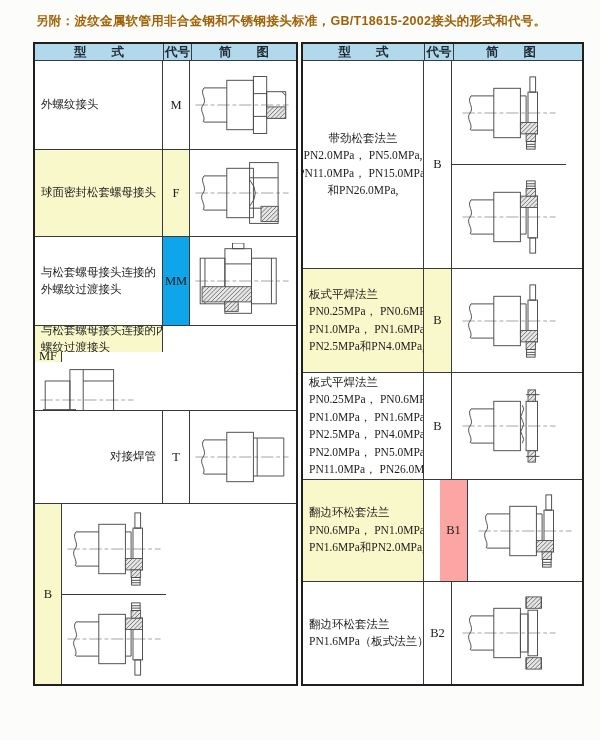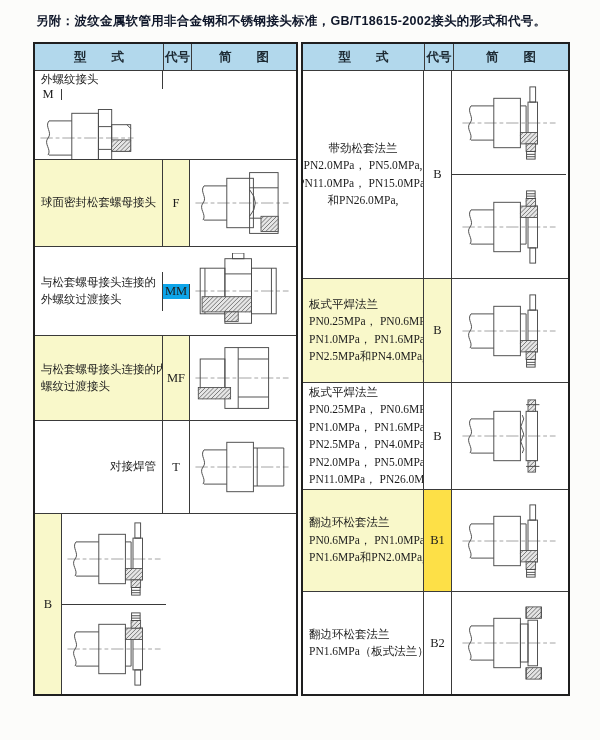--- a/index.html
+++ b/index.html
@@ -3,32 +3,32 @@
 <meta charset="utf-8">
 <style>
   html,body{margin:0;padding:0;}
   body{
     width:600px;height:740px;background:#fcfcfa;
     font-family:"Liberation Sans","DejaVu Sans",sans-serif;
     position:relative;overflow:hidden;
   }
   .title{
     position:absolute;left:36px;top:13px;
-    font-size:12.5px;font-weight:bold;color:#0f172a;letter-spacing:.3px;
+    font-size:12.5px;font-weight:bold;color:#a16207;letter-spacing:.3px;
     white-space:nowrap;
   }
   .table-wrap{
     position:absolute;left:33px;top:42px;display:flex;align-items:flex-start;
   }
   .half{
     border:2px solid #1f1f1f;background:#fff;box-sizing:content-box;
   }
   .half + .half{margin-left:3px;}
   .t-head{
-    display:flex;height:26px;
+    display:flex;height:16px;
   }
   .t-row{display:flex;border-top:1px solid #3a3a3a;}
   .cell{box-sizing:border-box;display:flex;flex-direction:column;justify-content:center;overflow:hidden;}
   .c-type{padding:2px 6px;}
   .c-code{
     align-items:center;justify-content:center;
     font-family:"Liberation Serif","DejaVu Serif",serif;
     font-size:12.5px;color:#1c1c1c;
   }
   .c-diag{padding:0;justify-content:stretch;}
@@ -51,21 +51,21 @@
 
 <div class="title">另附：波纹金属软管用非合金钢和不锈钢接头标准，GB/T18615-2002接头的形式和代号。</div>
 
 <div class="table-wrap">
   <div class="half" id="left-table">
     <div class="t-head" style="background: rgb(178, 216, 236);">
       <div class="hcell vline" style="width:128px">型　　式</div>
       <div class="hcell vline" style="width:27px">代号</div>
       <div class="hcell" style="width:104px">简　　图</div>
     </div>
-  <div class="t-row" style="height: 88px; flex-direction: column;">
+  <div class="t-row" style="height: 88px;">
         <div class="cell c-type vline" style="width: 128px; background: rgb(255, 255, 255);">
           <div class="line">外螺纹接头</div>
         </div>
         <div class="cell c-code vline" style="width: 27px; background: rgb(255, 255, 255);">M</div>
         <div class="cell c-diag" style="width: 104px;">
           <div class="diag-stack">
             <div class="diag-sub">
               <svg viewBox="0 0 104 80" width="100" height="76">
                 <line x1="3" y1="40" x2="101" y2="40" stroke="#777" stroke-width="0.7" stroke-dasharray="13 3 4 3"></line>
                 <path d="M12,22 C7,28 16,34 11,40 C6,46 15,52 11,58" stroke="#4a4a4a" stroke-width="1" fill="none"></path>
@@ -118,21 +118,21 @@
                   <line x1="72.5" y1="70" x2="88.5" y2="54"></line>
                   <line x1="77" y1="70" x2="90" y2="57"></line>
                   <line x1="81.5" y1="70" x2="90" y2="61.5"></line>
                   <line x1="86" y1="70" x2="90" y2="66"></line>
                 </g>
               </svg>
             </div>
           </div>
         </div>
       </div>
-      <div class="t-row" style="height: 88px; align-items: center;">
+      <div class="t-row" style="height: 88px;">
         <div class="cell c-type vline" style="width: 128px; background: rgb(255, 255, 255);">
           <div class="line">与松套螺母接头连接的</div>
           <div class="line">外螺纹过渡接头</div>
         </div>
         <div class="cell c-code vline" style="width: 27px; background: #0ea5e9;">MM</div>
         <div class="cell c-diag" style="width: 104px;">
           <div class="diag-stack">
             <div class="diag-sub">
               <svg viewBox="0 0 104 80" width="100" height="76">
                 <line x1="3" y1="40" x2="101" y2="40" stroke="#777" stroke-width="0.7" stroke-dasharray="13 3 4 3"></line>
@@ -168,21 +168,21 @@
                   <line x1="34" y1="69.5" x2="41.5" y2="62"></line>
                   <line x1="36" y1="72" x2="46" y2="62"></line>
                   <line x1="40.5" y1="72" x2="48" y2="64.5"></line>
                   <line x1="45" y1="72" x2="48" y2="69"></line>
                 </g>
               </svg>
             </div>
           </div>
         </div>
       </div>
-      <div class="t-row" style="height: 84px;">
+      <div class="t-row" style="height: 84px; flex-direction: column;">
         <div class="cell c-type vline" style="width: 128px; background: rgb(249, 248, 202);">
           <div class="line">与松套螺母接头连接的内</div>
           <div class="line">螺纹过渡接头</div>
         </div>
         <div class="cell c-code vline" style="width: 27px; background: rgb(249, 248, 202);">MF</div>
         <div class="cell c-diag" style="width: 104px;">
           <div class="diag-stack">
             <div class="diag-sub">
               <svg viewBox="0 0 104 80" width="100" height="76">
                 <line x1="3" y1="40" x2="101" y2="40" stroke="#777" stroke-width="0.7" stroke-dasharray="13 3 4 3"></line>
@@ -478,21 +478,21 @@
             </div>
           </div>
         </div>
       </div>
       <div class="t-row" style="height: 101px;">
         <div class="cell c-type vline" style="width: 121px; background: rgb(249, 248, 202);">
           <div class="line">翻边环松套法兰</div>
           <div class="line">PN0.6MPa， PN1.0MPa,</div>
           <div class="line">PN1.6MPa和PN2.0MPa,</div>
         </div>
-        <div class="cell c-code vline" style="width: 28px; background: #fde047;">B1</div>
+        <div class="cell c-code vline" style="width: 28px; background: #fca5a5; margin-left: 16px;">B1</div>
         <div class="cell c-diag" style="width: 114px;">
           <div class="diag-stack">
             <div class="diag-sub">
               <svg viewBox="0 0 104 80" width="100" height="76">
                 <line x1="3" y1="40" x2="101" y2="40" stroke="#777" stroke-width="0.7" stroke-dasharray="13 3 4 3"></line>
                 <path d="M12,22 C7,28 16,34 11,40 C6,46 15,52 11,58" stroke="#4a4a4a" stroke-width="1" fill="none"></path>
                 <line x1="12" y1="22" x2="36" y2="22" stroke="#4a4a4a" stroke-width="1" fill="none"></line>
                 <line x1="12" y1="58" x2="36" y2="58" stroke="#4a4a4a" stroke-width="1" fill="none"></line>
                 <rect x="36" y="14" width="28" height="52" stroke="#4a4a4a" stroke-width="1" fill="none"></rect>
                 <line x1="64" y1="22" x2="70" y2="22" stroke="#4a4a4a" stroke-width="1" fill="none"></line>

